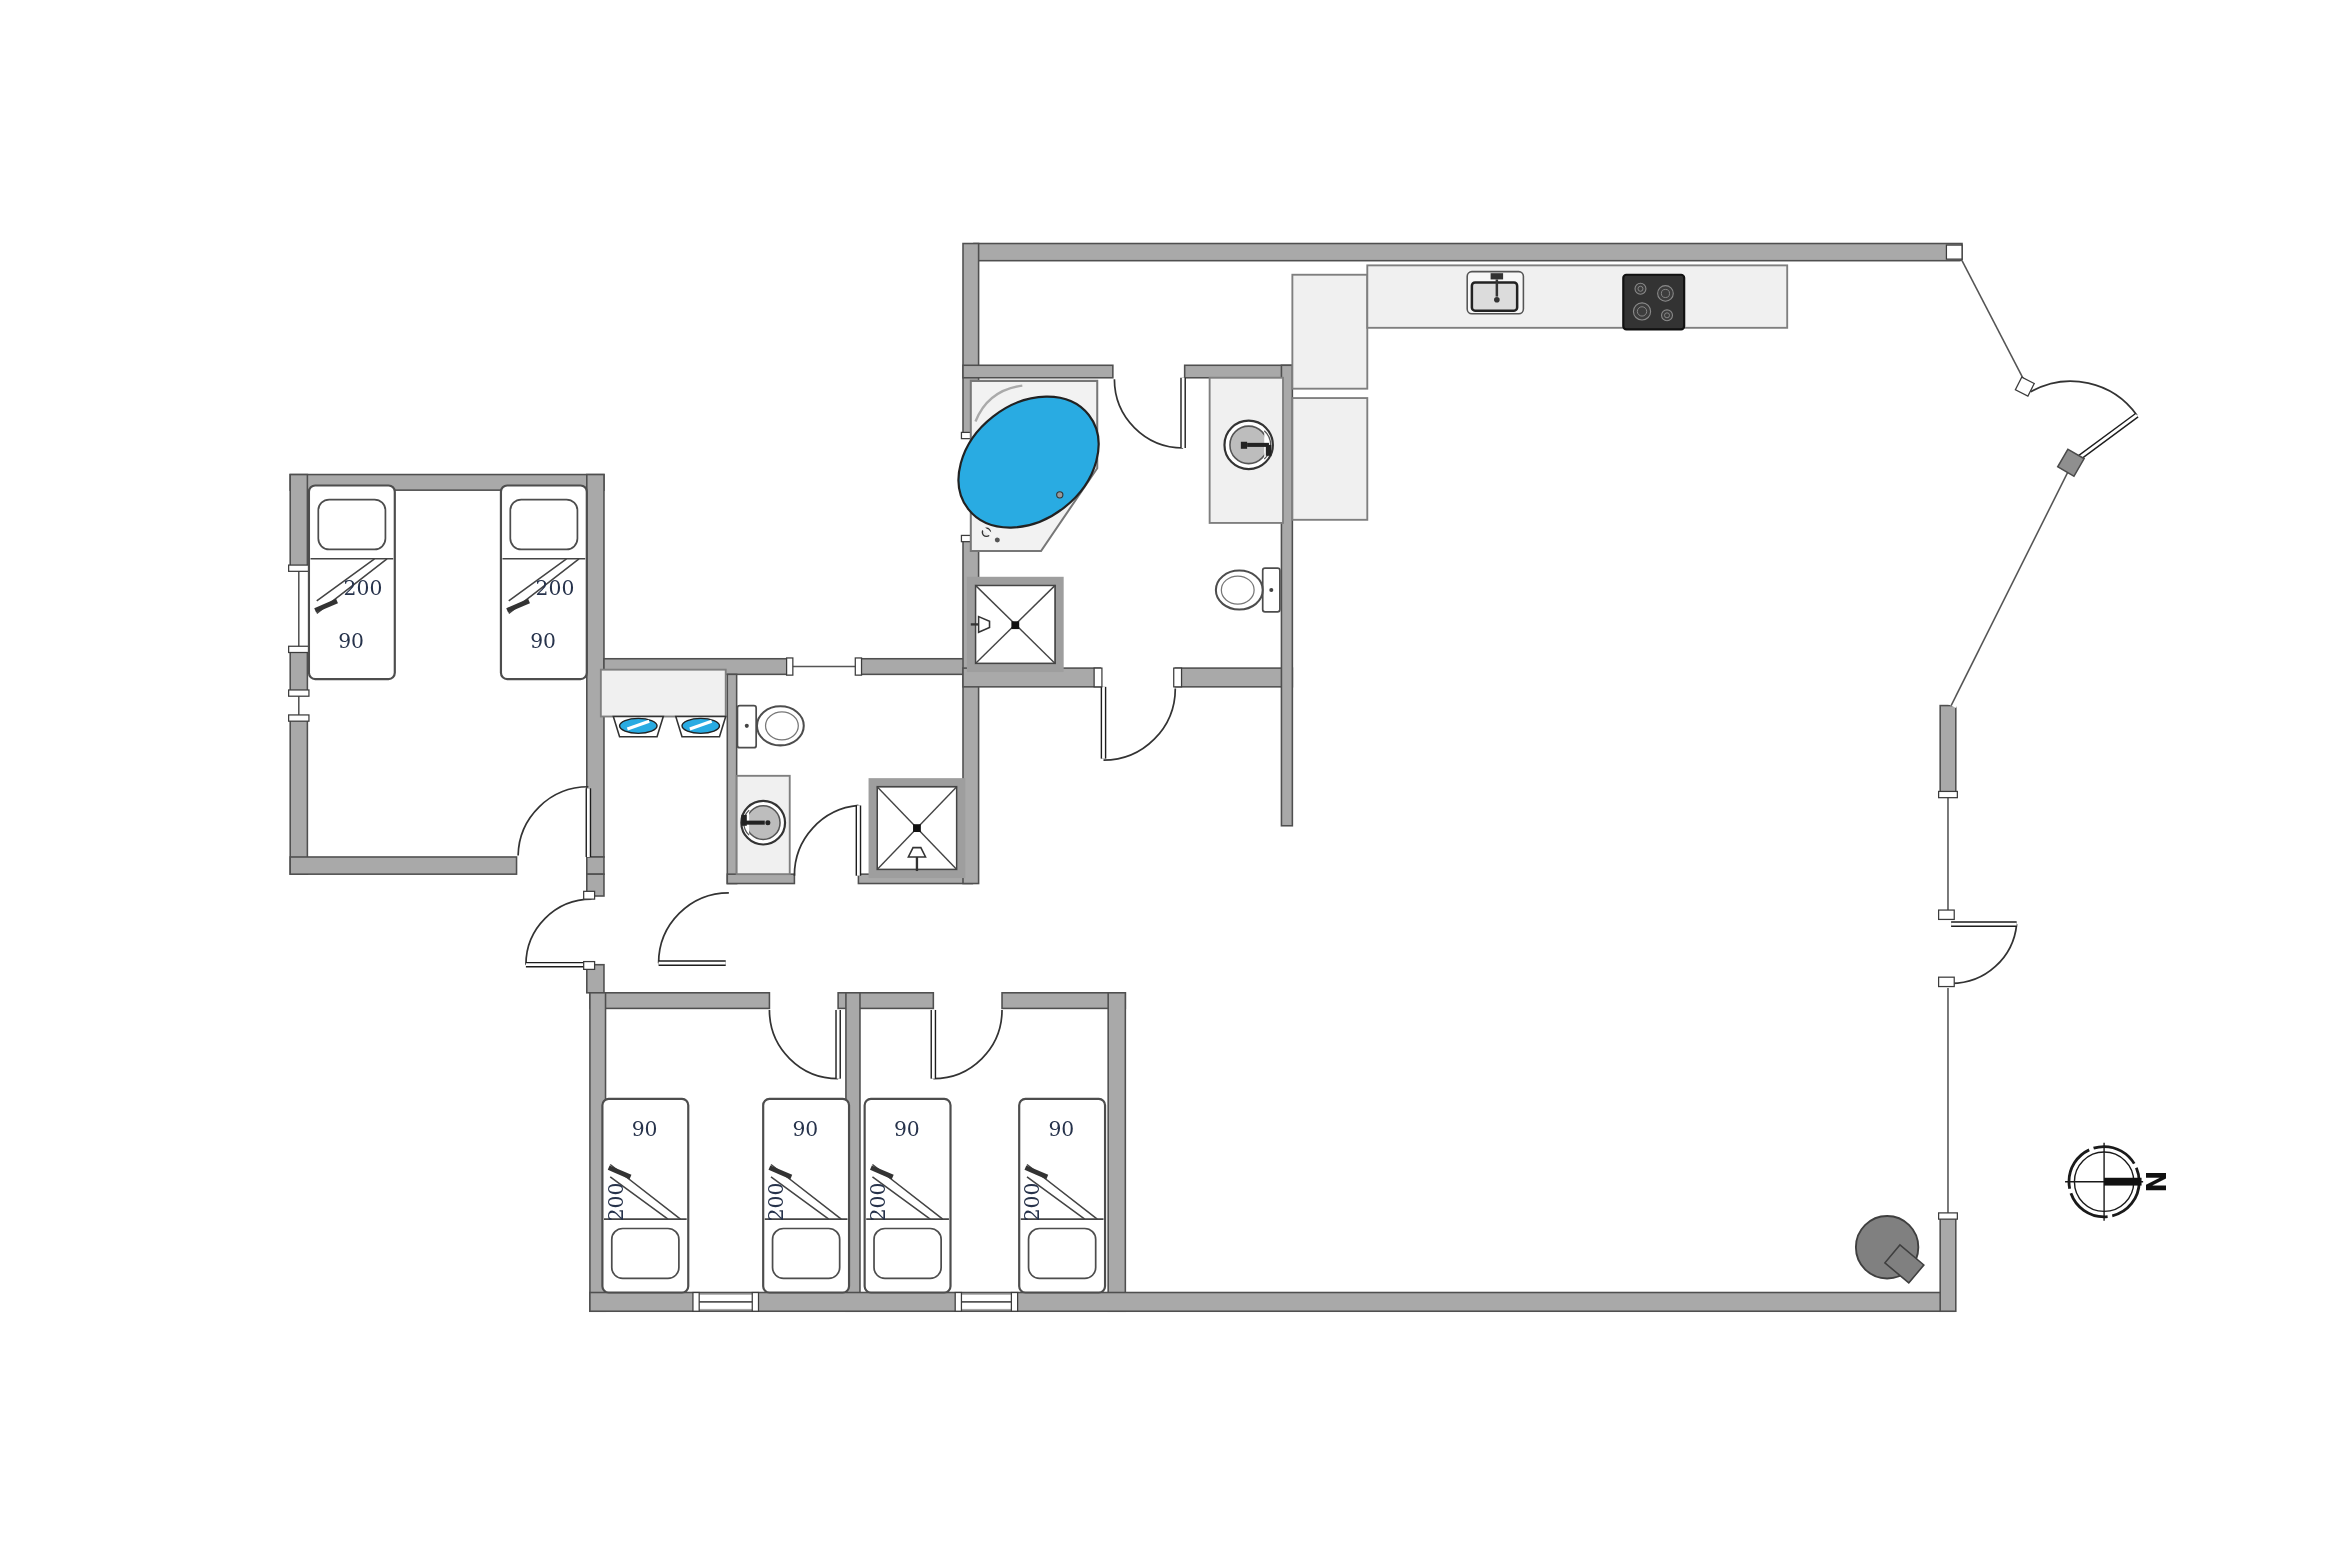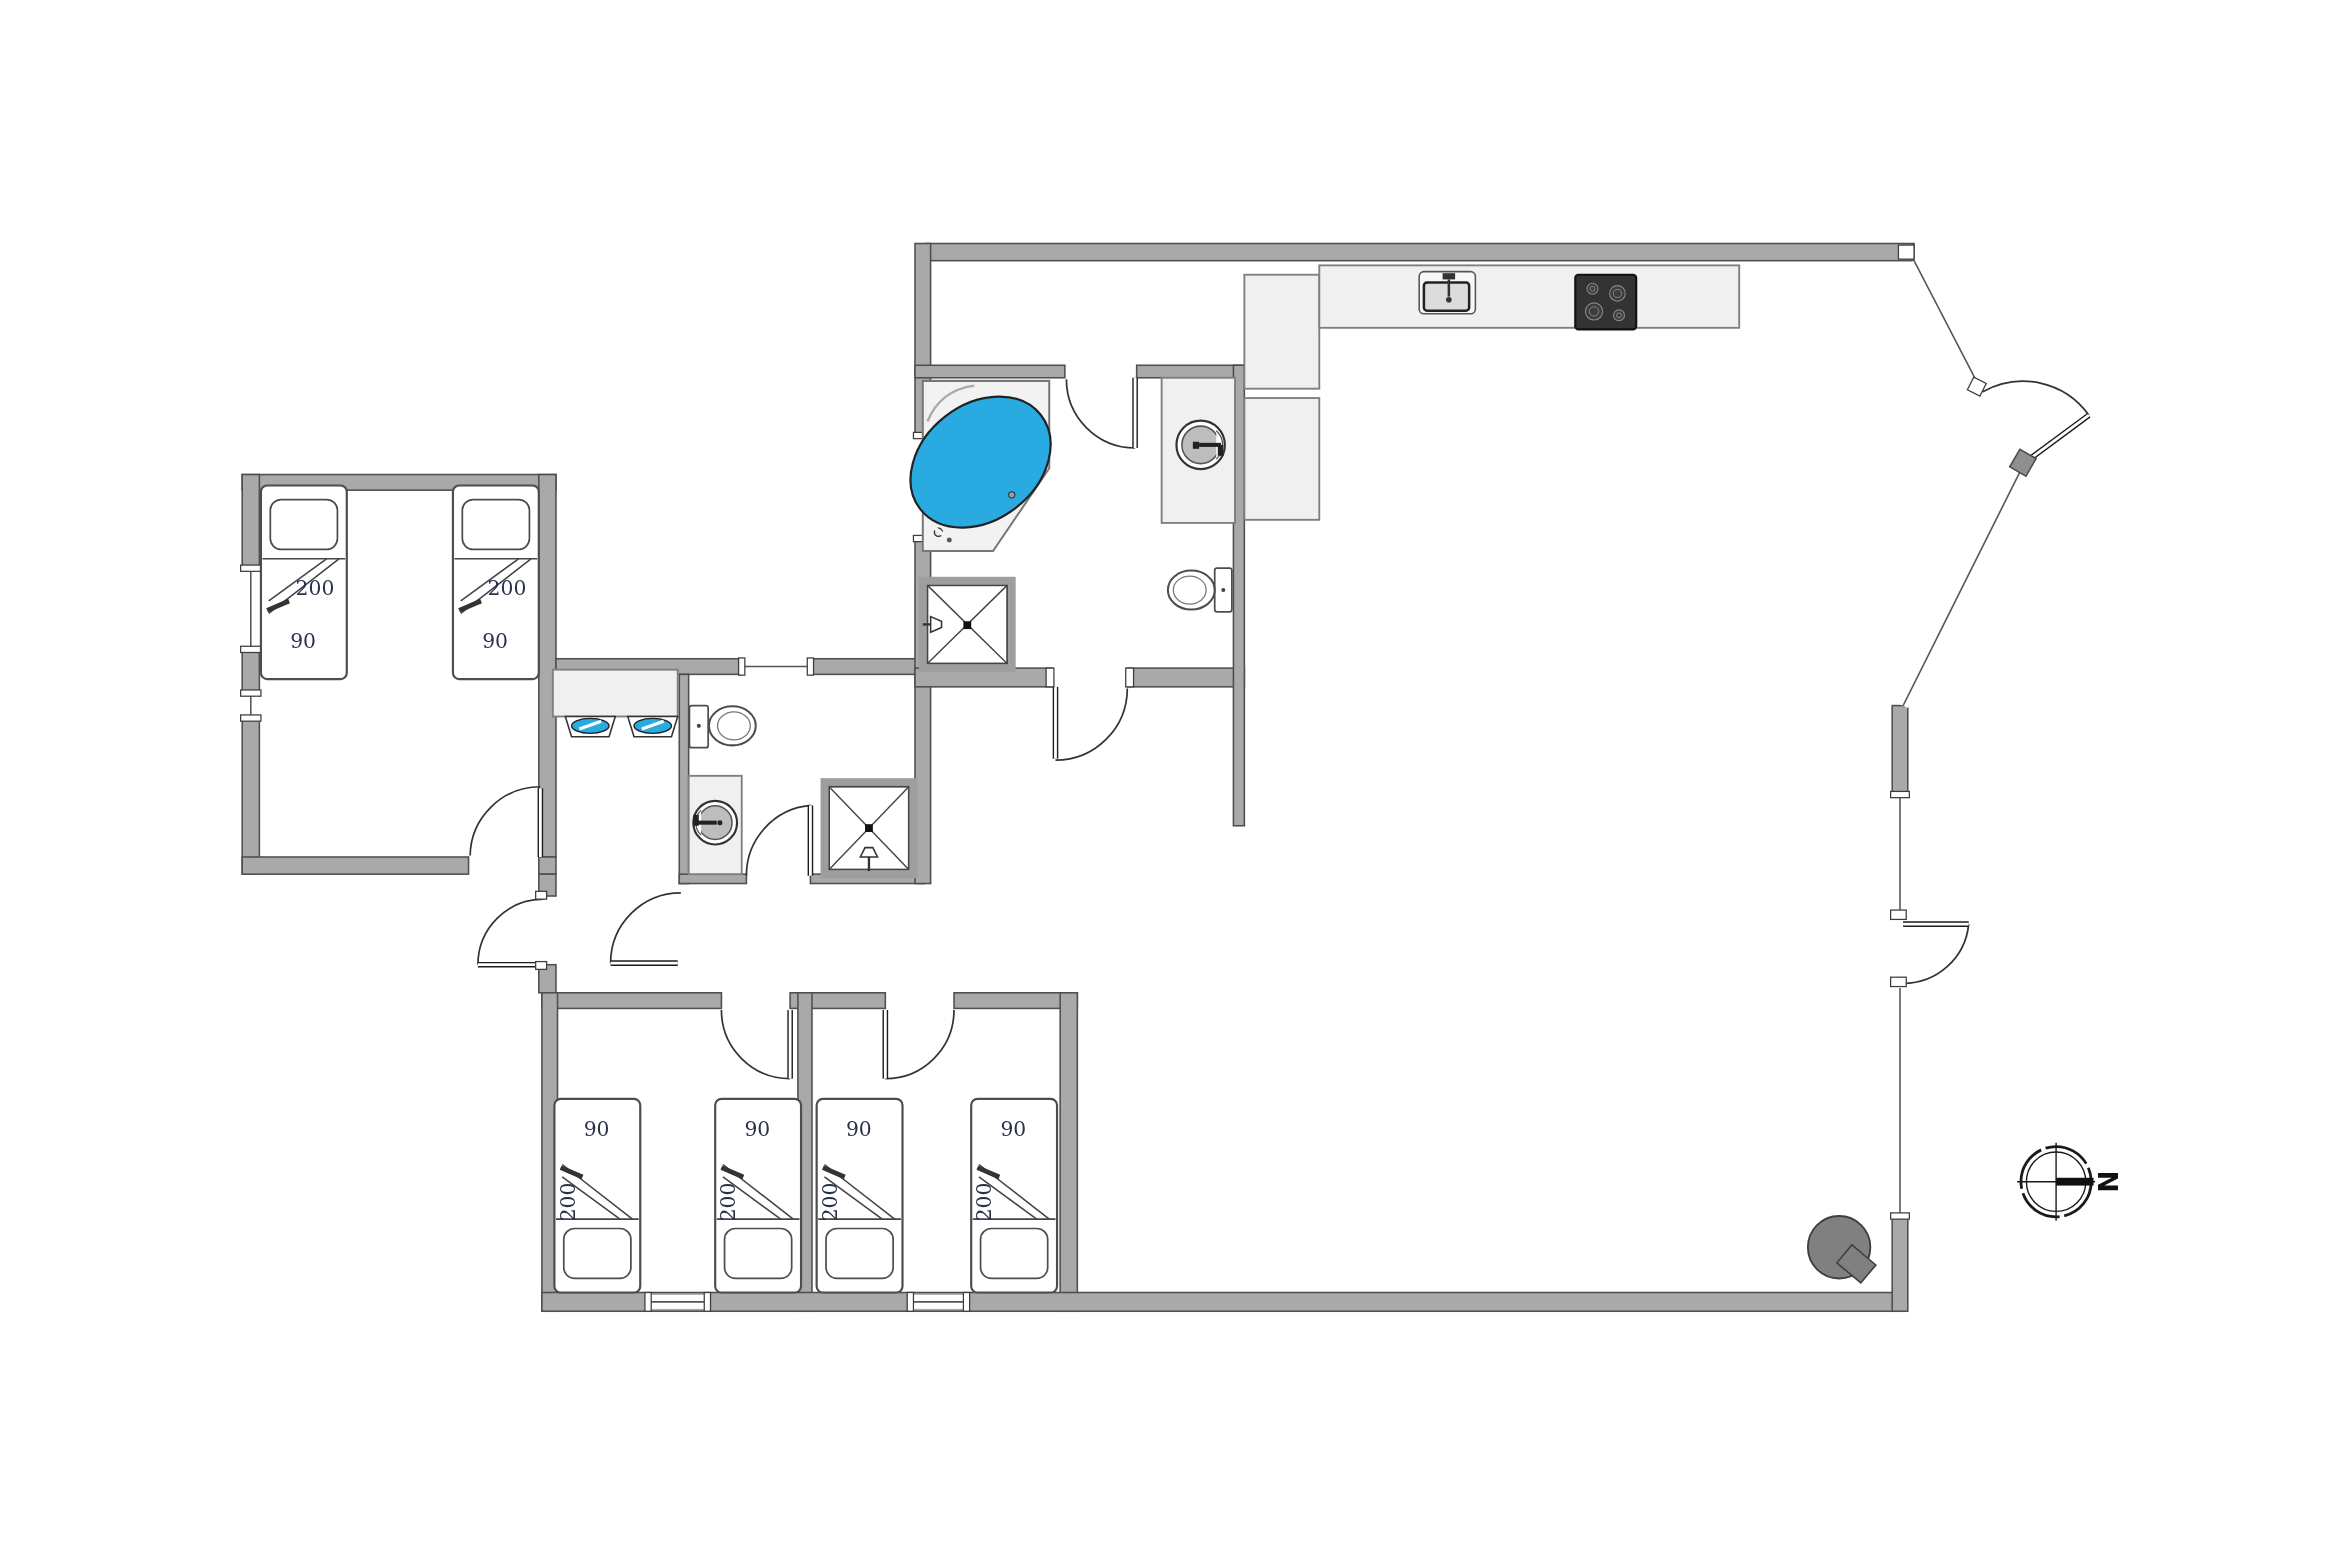--- a/index.html
+++ b/index.html
@@ -1,17 +1,17 @@
 <!DOCTYPE html>
 <html style="font-size:12.5px"><head>
 <meta charset="utf-8">
 <style>
   html,body{margin:0;padding:0;background:#ffffff;}
   body{width:2342px;height:1561px;font-family:"DejaVu Sans",sans-serif;}
-  #plan-wrap{width:1916px;height:1561px;}
+  #plan-wrap{width:1916px;height:1561px;padding-left:48px;}
   svg{display:block;}
   .wall{fill:#a9a9a9;stroke:#4f4f4f;stroke-width:1;}
   .post{fill:#ffffff;stroke:#3c3c3c;stroke-width:0.8;}
   .winline{stroke:#555;stroke-width:1;fill:none;}
   .winglass{stroke:#ffffff;stroke-width:7;fill:none;}
   .arc{stroke:#333;stroke-width:1.1;fill:none;}
   .leafb{stroke:#1d1d1d;stroke-width:3.6;fill:none;}
   .leafw{stroke:#ffffff;stroke-width:1.8;fill:none;}
   .fix{fill:#f0f0f0;stroke:#7f7f7f;stroke-width:1.2;}
   .white{fill:#ffffff;stroke:#4d4d4d;stroke-width:1.4;}

